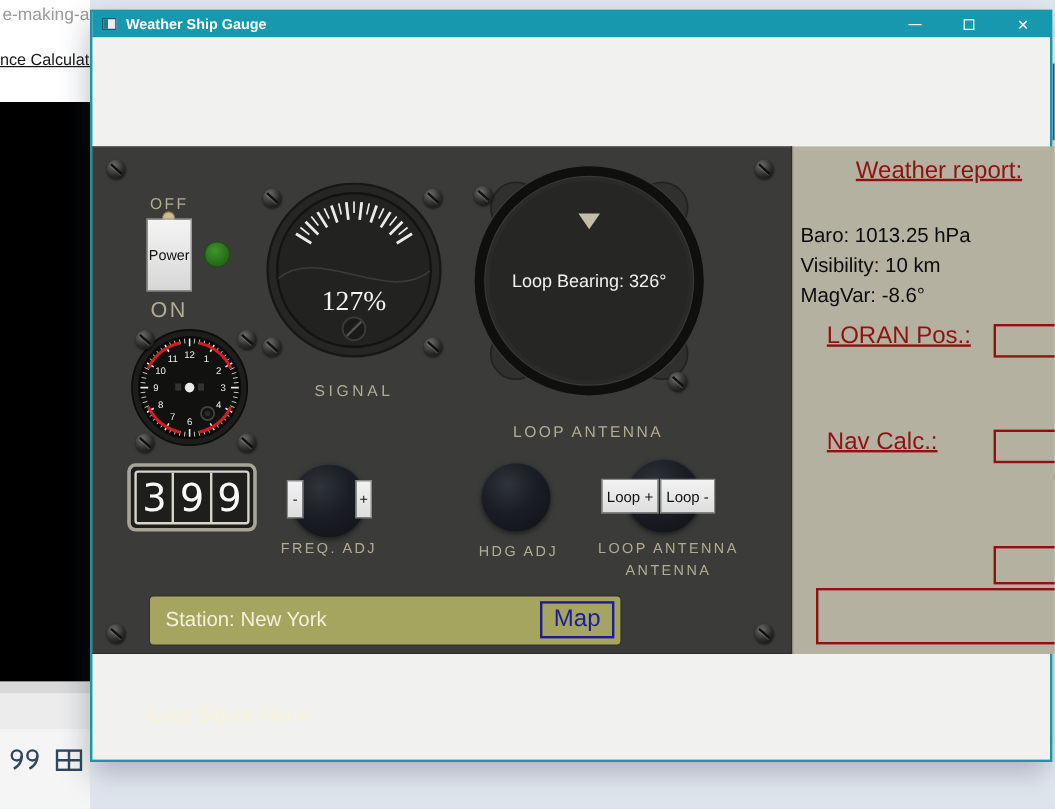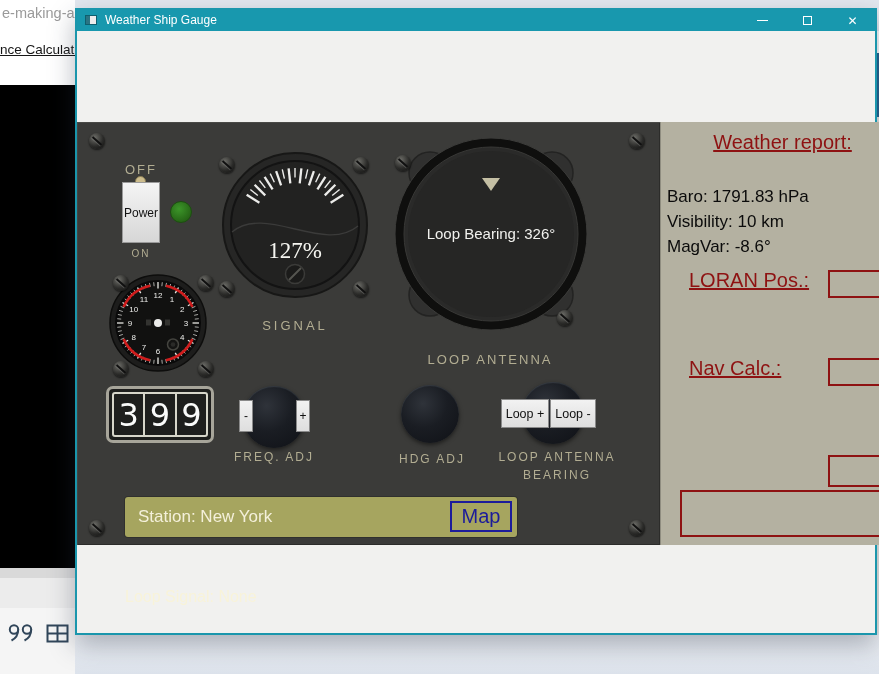--- a/index.html
+++ b/index.html
@@ -30,42 +30,42 @@
 
   
   .window { position:absolute; left:75px; top:8px; width:802px; height:627px; z-index:5;
             border:2px solid #1a96ac; background:#f1f1ef;
             box-shadow:0 10px 24px rgba(40,50,70,.35); }
   .titlebar { position:absolute; left:0; top:0; width:798px; height:21px; background:#1898ae;
               display:flex; align-items:center; color:#fff; }
   .app-icon { position:absolute; left:8px; top:5px; width:12px; height:10px; background:#ececec;
               border:1px solid #0e5f6e; }
   .app-icon::before { content:""; position:absolute; left:0; top:0; width:4px; height:8px; background:#2a7484; }
-  .win-title { position:absolute; left:28px; top:0; line-height:21px; font-size:12px; white-space:nowrap; }
+  .win-title { position:absolute; left:28px; top:0; line-height:21px; font-size:12px; white-space:nowrap;font-weight:bold; }
   .win-btns { position:absolute; right:0; top:0; height:21px; display:flex; }
   .win-btn { width:45px; height:21px; display:flex; align-items:center; justify-content:center;
              color:#fff; font-size:12px; }
   .btn-min span { display:block; width:11px; height:0; border-top:1px solid #fff; }
   .btn-max span { display:block; width:9px; height:9px; border:1px solid #fff; }
 
   
   .dark-panel { position:absolute; left:0; top:112px; width:583px; height:423px; background:#3b3b39;
                 box-shadow:inset 0 1px 0 #4a4a47, inset 1px 0 0 #454543, inset -1px -1px 0 #2c2c2a;
                 overflow:hidden; }
   .panel-label { position:absolute; font-family:Liberation Sans, sans-serif; font-size:12px;
                  letter-spacing:2px; color:#b2ad92; text-align:center; white-space:nowrap; }
   .screw { position:absolute; width:16px; height:16px; border-radius:50%; z-index:3;
            background:radial-gradient(circle at 35% 30%, #6d6d68, #2b2b29 55%, #0c0c0b);
            box-shadow:0 1px 2px rgba(0,0,0,.65); }
   .screw::after { content:""; position:absolute; left:2px; top:7px; width:12px; height:2px;
                   background:#101010; box-shadow:0 1px 0 rgba(150,150,145,.35); transform:rotate(42deg); }
 
   
   .lbl-off { left:24px; top:40px; width:80px; font-size:13px; }
-  .lbl-on  { left:24px; top:126px; width:80px; font-size:10px; }
+  .lbl-on  { left:24px; top:126px; width:80px; font-size:18px; }
   .power-pivot { position:absolute; left:58px; top:54px; width:11px; height:11px; border-radius:50%;
                  background:#cdbd8e; border:1px solid #8a7d52; }
   .power-switch { position:absolute; left:45px; top:60px; width:38px; height:61px;
                   background:linear-gradient(#f4f4f4,#d7d7d7); border:1px solid #9a9a9a;
                   display:flex; align-items:center; justify-content:center;
                   font-size:12px; color:#111;text-align:right; }
   .power-led { position:absolute; left:93px; top:79px; width:22px; height:22px; border-radius:50%;
                background:radial-gradient(circle at 40% 35%, #3c9629, #256315 75%);
                border:1px solid #1c4f10; }
 
@@ -355,21 +355,21 @@
       <div class="mini-btn btn-freq-plus">+</div>
       <div class="panel-label lbl-freq">FREQ. ADJ</div>
 
       <div class="knob knob-hdg"></div>
       <div class="panel-label lbl-hdg">HDG ADJ</div>
 
       <div class="knob knob-loop"></div>
       <div class="mini-btn btn-loop-plus">Loop +</div>
       <div class="mini-btn btn-loop-minus">Loop -</div>
       <div class="panel-label lbl-loopctl-1">LOOP ANTENNA</div>
-      <div class="panel-label lbl-loopctl-2">BEARING</div>
+      <div class="panel-label lbl-loopctl-2">ANTENNA</div>
 
       <div class="station-bar">
         <span class="station-text">Station: New York</span>
         <div class="map-button">Map</div>
       </div>
     <div class="screw" style="left: 12px; top: 11px;"></div>
         <div class="screw" style="left: 552px; top: 11px;"></div>
         <div class="screw" style="left: 12px; top: 398px;"></div>
         <div class="screw" style="left: 552px; top: 398px;"></div>
         <div class="screw" style="left: 142px; top: 35px;"></div>
@@ -379,21 +379,21 @@
         <div class="screw" style="left: 36px; top: 153px;"></div>
         <div class="screw" style="left: 121px; top: 153px;"></div>
         <div class="screw" style="left: 36px; top: 239px;"></div>
         <div class="screw" style="left: 121px; top: 239px;"></div>
         <div class="screw" style="left: 318px; top: 33px;"></div>
         <div class="screw" style="left: 480px; top: 188px;"></div>
       </div>
 
     <div class="khaki-panel">
       <div class="wx-title">Weather report:</div>
-      <div class="wx-line wx-baro">Baro: 1791.83 hPa</div>
+      <div class="wx-line wx-baro">Baro: 1013.25 hPa</div>
       <div class="wx-line wx-vis">Visibility: 10 km</div>
       <div class="wx-line wx-mag">MagVar: -8.6°</div>
 
       <div class="wx-sub wx-loran">LORAN Pos.:</div>
       <div class="red-box box-loran"></div>
 
       <div class="wx-sub wx-nav">Nav Calc.:</div>
       <div class="red-box box-nav"></div>
 
       <div class="red-box box-aux"></div>

